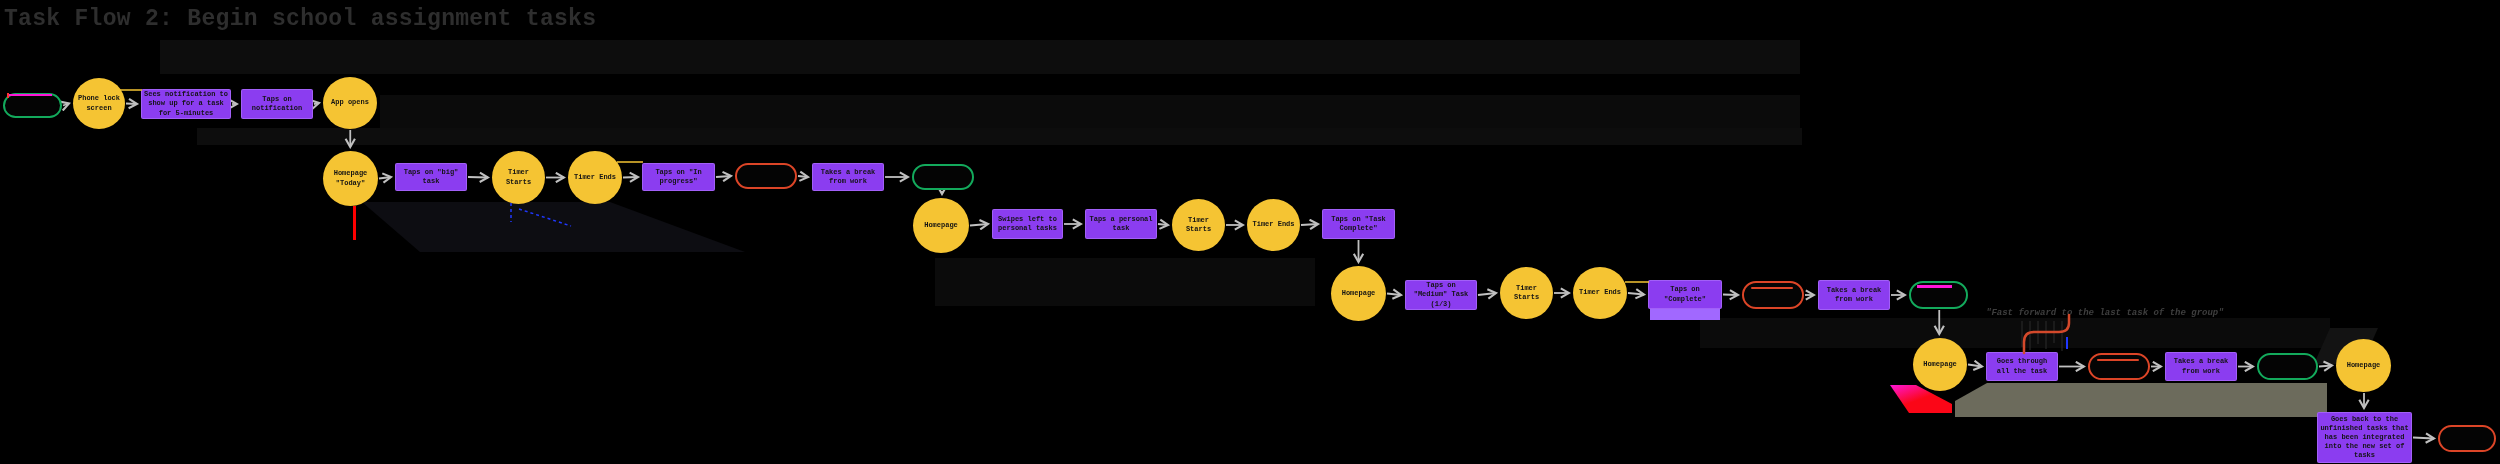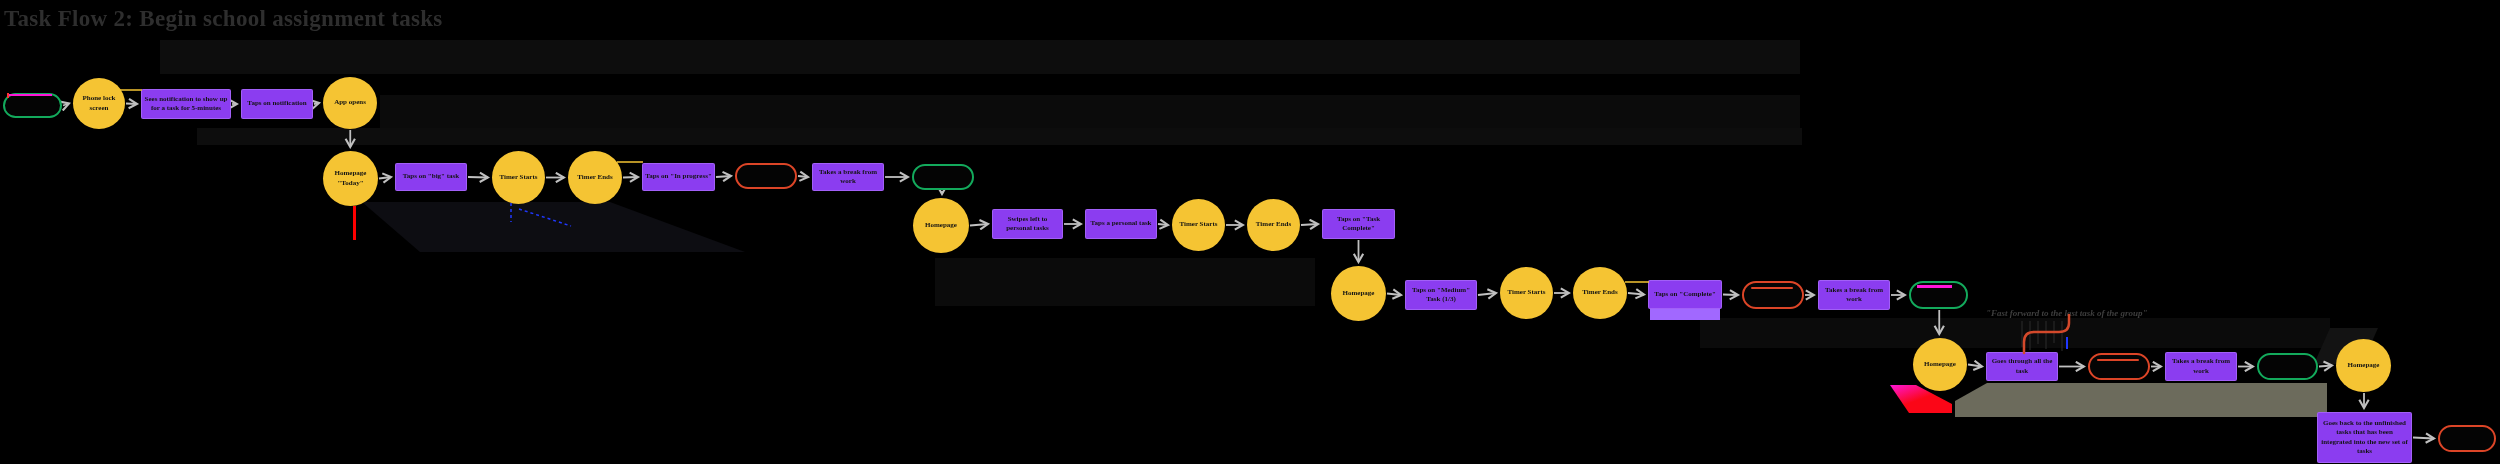--- a/index.html
+++ b/index.html
@@ -1,17 +1,17 @@
 <!DOCTYPE html>
 <html style="--background: #000000; --node_yellow: #f5c433; --node_purple: #8b3df0; --node_purple_light: #a168ff; --stroke_green: #13aa5c; --stroke_red: #dc4527; --arrow: #c0c0c0; --title_text: #2e2e2e; --annotation_text: #3e3e3e; --node_text: #141414; --band_gray: #6c6b5c; --ribbon_magenta: #ff16d8; --ribbon_red: #fb0617; --accent_blue: #2038ff; --accent_red: #ff0000; --accent_yellow: #f5c433; --elbow_red: #d3492b;"><head>
 <meta charset="utf-8">
 <style>
   html,body{margin:0;padding:0;background:#000;}
   #canvas{position:relative;width:2500px;height:464px;background:var(--background,#000);overflow:hidden;
-          font-family:Liberation Serif, serif;}
+          font-family:Liberation Mono, monospace;}
   #title{position:absolute;left:4px;top:6px;font-size:23px;font-weight:600;letter-spacing:.3px;
          color:var(--title_text,#2e2e2e);z-index:3;white-space:nowrap;}
   #annotation{position:absolute;left:1986px;top:308px;font-size:9px;font-style:italic;font-weight:600;
          color:var(--annotation_text,#3e3e3e);z-index:3;white-space:nowrap;}
   svg.layer{position:absolute;left:0;top:0;}
   #under{z-index:1;}
   #over{z-index:3;}
   .node{position:absolute;display:flex;align-items:center;justify-content:center;text-align:center;
         box-sizing:border-box;z-index:2;font-size:7px;line-height:1.3;font-weight:600;
         color:var(--node_text,#141414);padding:2px;}

